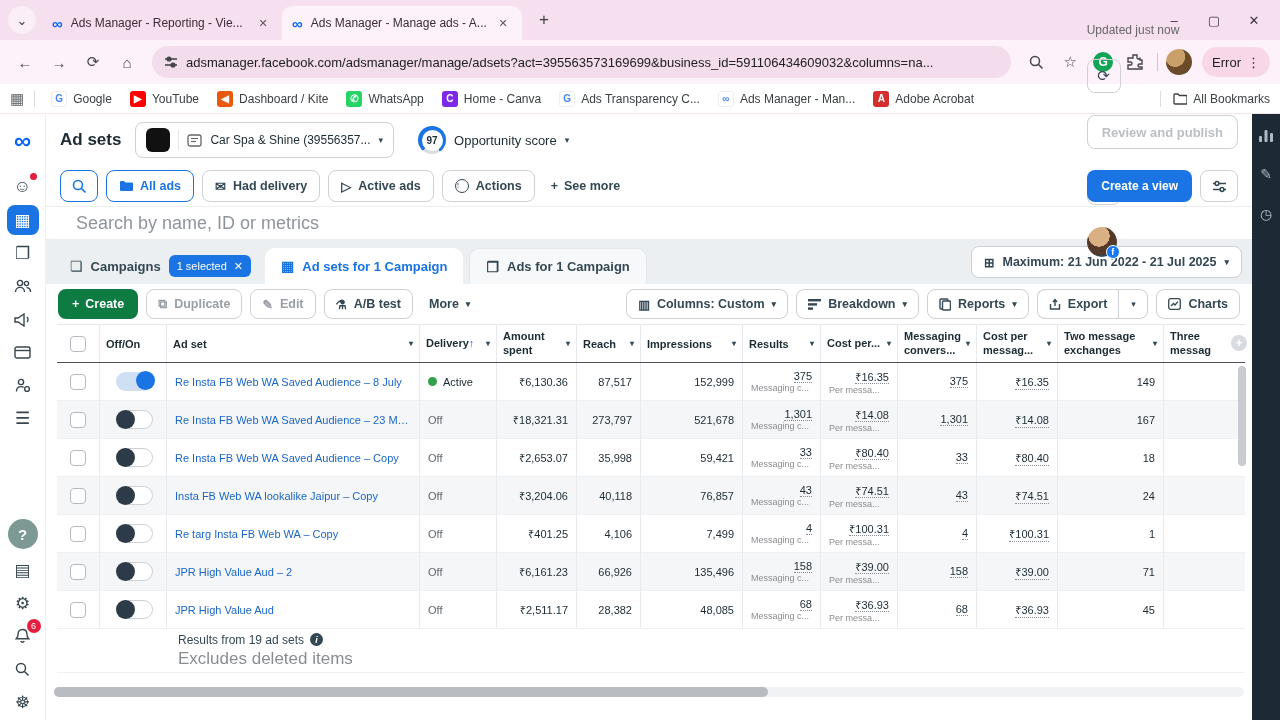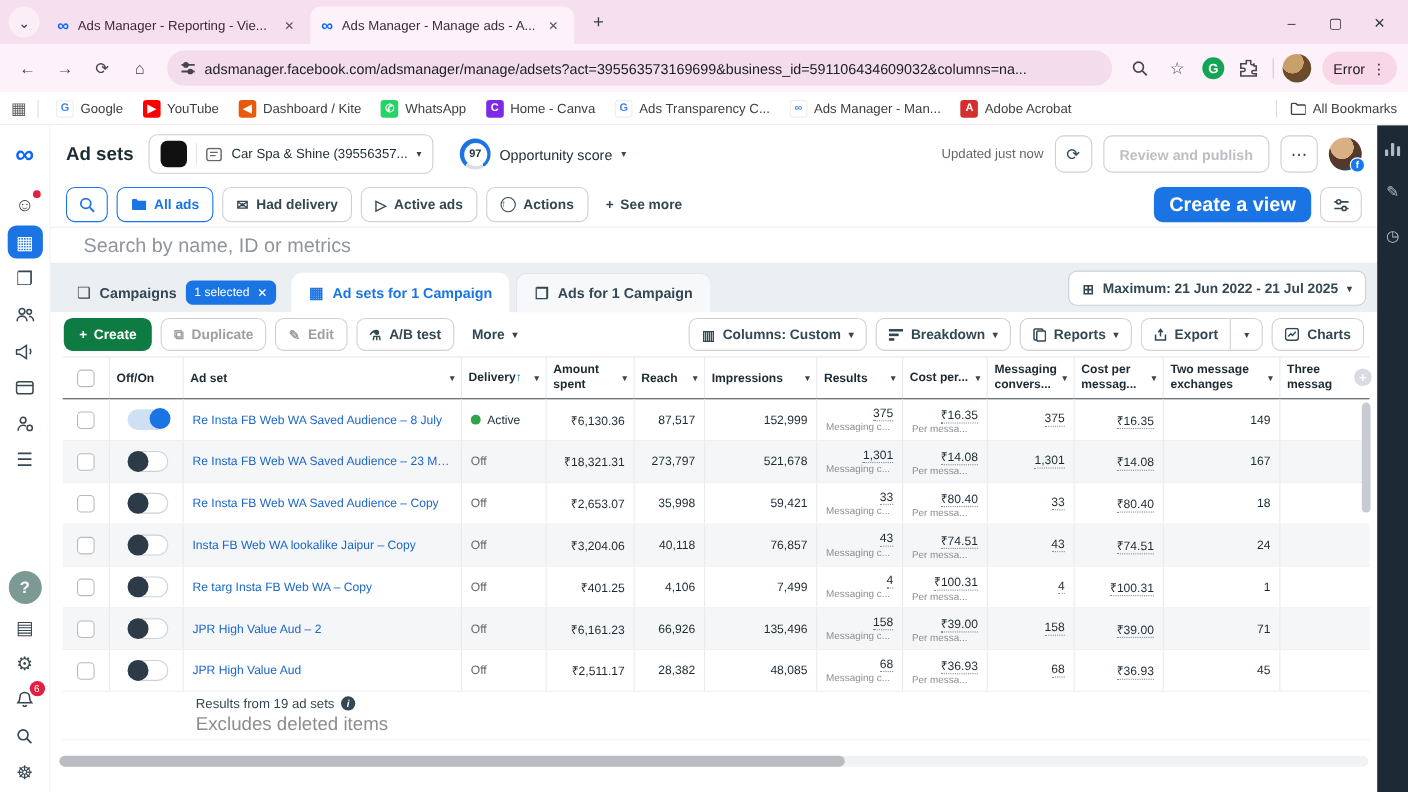--- a/index.html
+++ b/index.html
@@ -77,21 +77,21 @@
   .acct-sep { width:1px; height:20px; background:#e4e6eb; }
   .acct-name { font-size:12px; color:#1c2b33; }
   .caret { font-size:9px; color:#344854; }
   .opp { display:flex; align-items:center; gap:8px; margin-left:10px; }
   .score-ring { width:28px; height:28px; border-radius:50%;
     background:conic-gradient(from 220deg, #1b74e4 0 285deg, #d8dde3 285deg 360deg);
     display:flex; align-items:center; justify-content:center; }
   .score-in { width:21px; height:21px; border-radius:50%; background:#fff; display:flex; align-items:center;
     justify-content:center; font-size:10px; font-weight:bold; color:#1c2b33; }
   .opp-label { font-size:13px; color:#1c2b33; }
-  .hdr-right { margin-left:auto; display:flex; align-items:center; gap:10px; }
+  .hdr-right { margin-left:auto; display:flex; align-items:flex-start; gap:22px;flex-direction:column; }
   .updated { font-size:12px; color:#65676b; }
   .sq-btn { width:34px; height:34px; border:1px solid #ced0d4; border-radius:8px; font-size:15px; color:#344854; }
   .btn-outline { height:34px; border:1px solid #ced0d4; border-radius:8px; background:#fff; font-size:13px;
     font-weight:bold; color:#344854; padding:0 14px; display:flex; align-items:center; }
   .btn-outline.disabled { color:#bcc0c4; }
   .hdr-avatar { width:30px; height:30px; border-radius:50%; position:relative;
     background:radial-gradient(circle at 40% 30%, #d9b083 0 38%, #53392a 39% 70%, #2d4a63 71%); }
   .fb-badge { position:absolute; bottom:-2px; right:-3px; width:14px; height:14px; border-radius:50%;
     background:#1877f2; color:#fff; font-size:9px; font-weight:bold; display:flex; align-items:center;
     justify-content:center; border:1px solid #fff; }
@@ -99,21 +99,21 @@
   
   .filter-row { height:40px; display:flex; align-items:center; gap:8px; padding:0 14px; }
   .search-sq { width:38px; height:32px; border:1px solid #1b74e4; border-radius:8px; color:#1b74e4; }
   .chip { height:32px; border:1px solid #ced0d4; border-radius:8px; background:#fff; display:flex;
     align-items:center; gap:7px; padding:0 12px; font-size:12.5px; font-weight:bold; color:#344854; }
   .chip.active { border:1px solid #1b74e4; color:#1b74e4; }
   .chip .cic { font-size:13px; }
   .seemore { display:flex; align-items:center; gap:6px; font-size:12.5px; font-weight:bold; color:#344854;
     padding:0 8px; }
   .fr-right { margin-left:auto; display:flex; align-items:center; gap:8px; }
-  .btn-blue { height:32px; background:#1b74e4; color:#fff; border-radius:8px; font-size:18px;
+  .btn-blue { height:32px; background:#1b74e4; color:#fff; border-radius:8px; font-size:12px;
     font-weight:bold; padding:0 14px; display:flex; align-items:center; }
 
   
   .search-row { height:34px; border-top:1px solid #ebedf0; border-bottom:1px solid #ebedf0; display:flex;
     align-items:center; padding:0 0 0 30px; }
   .search-row input { border:none; outline:none; width:600px; font-size:18px; color:#1c2b33;
     font-family:"Liberation Sans",sans-serif; }
   .search-row input::placeholder { color:#90949c; }
 
   

